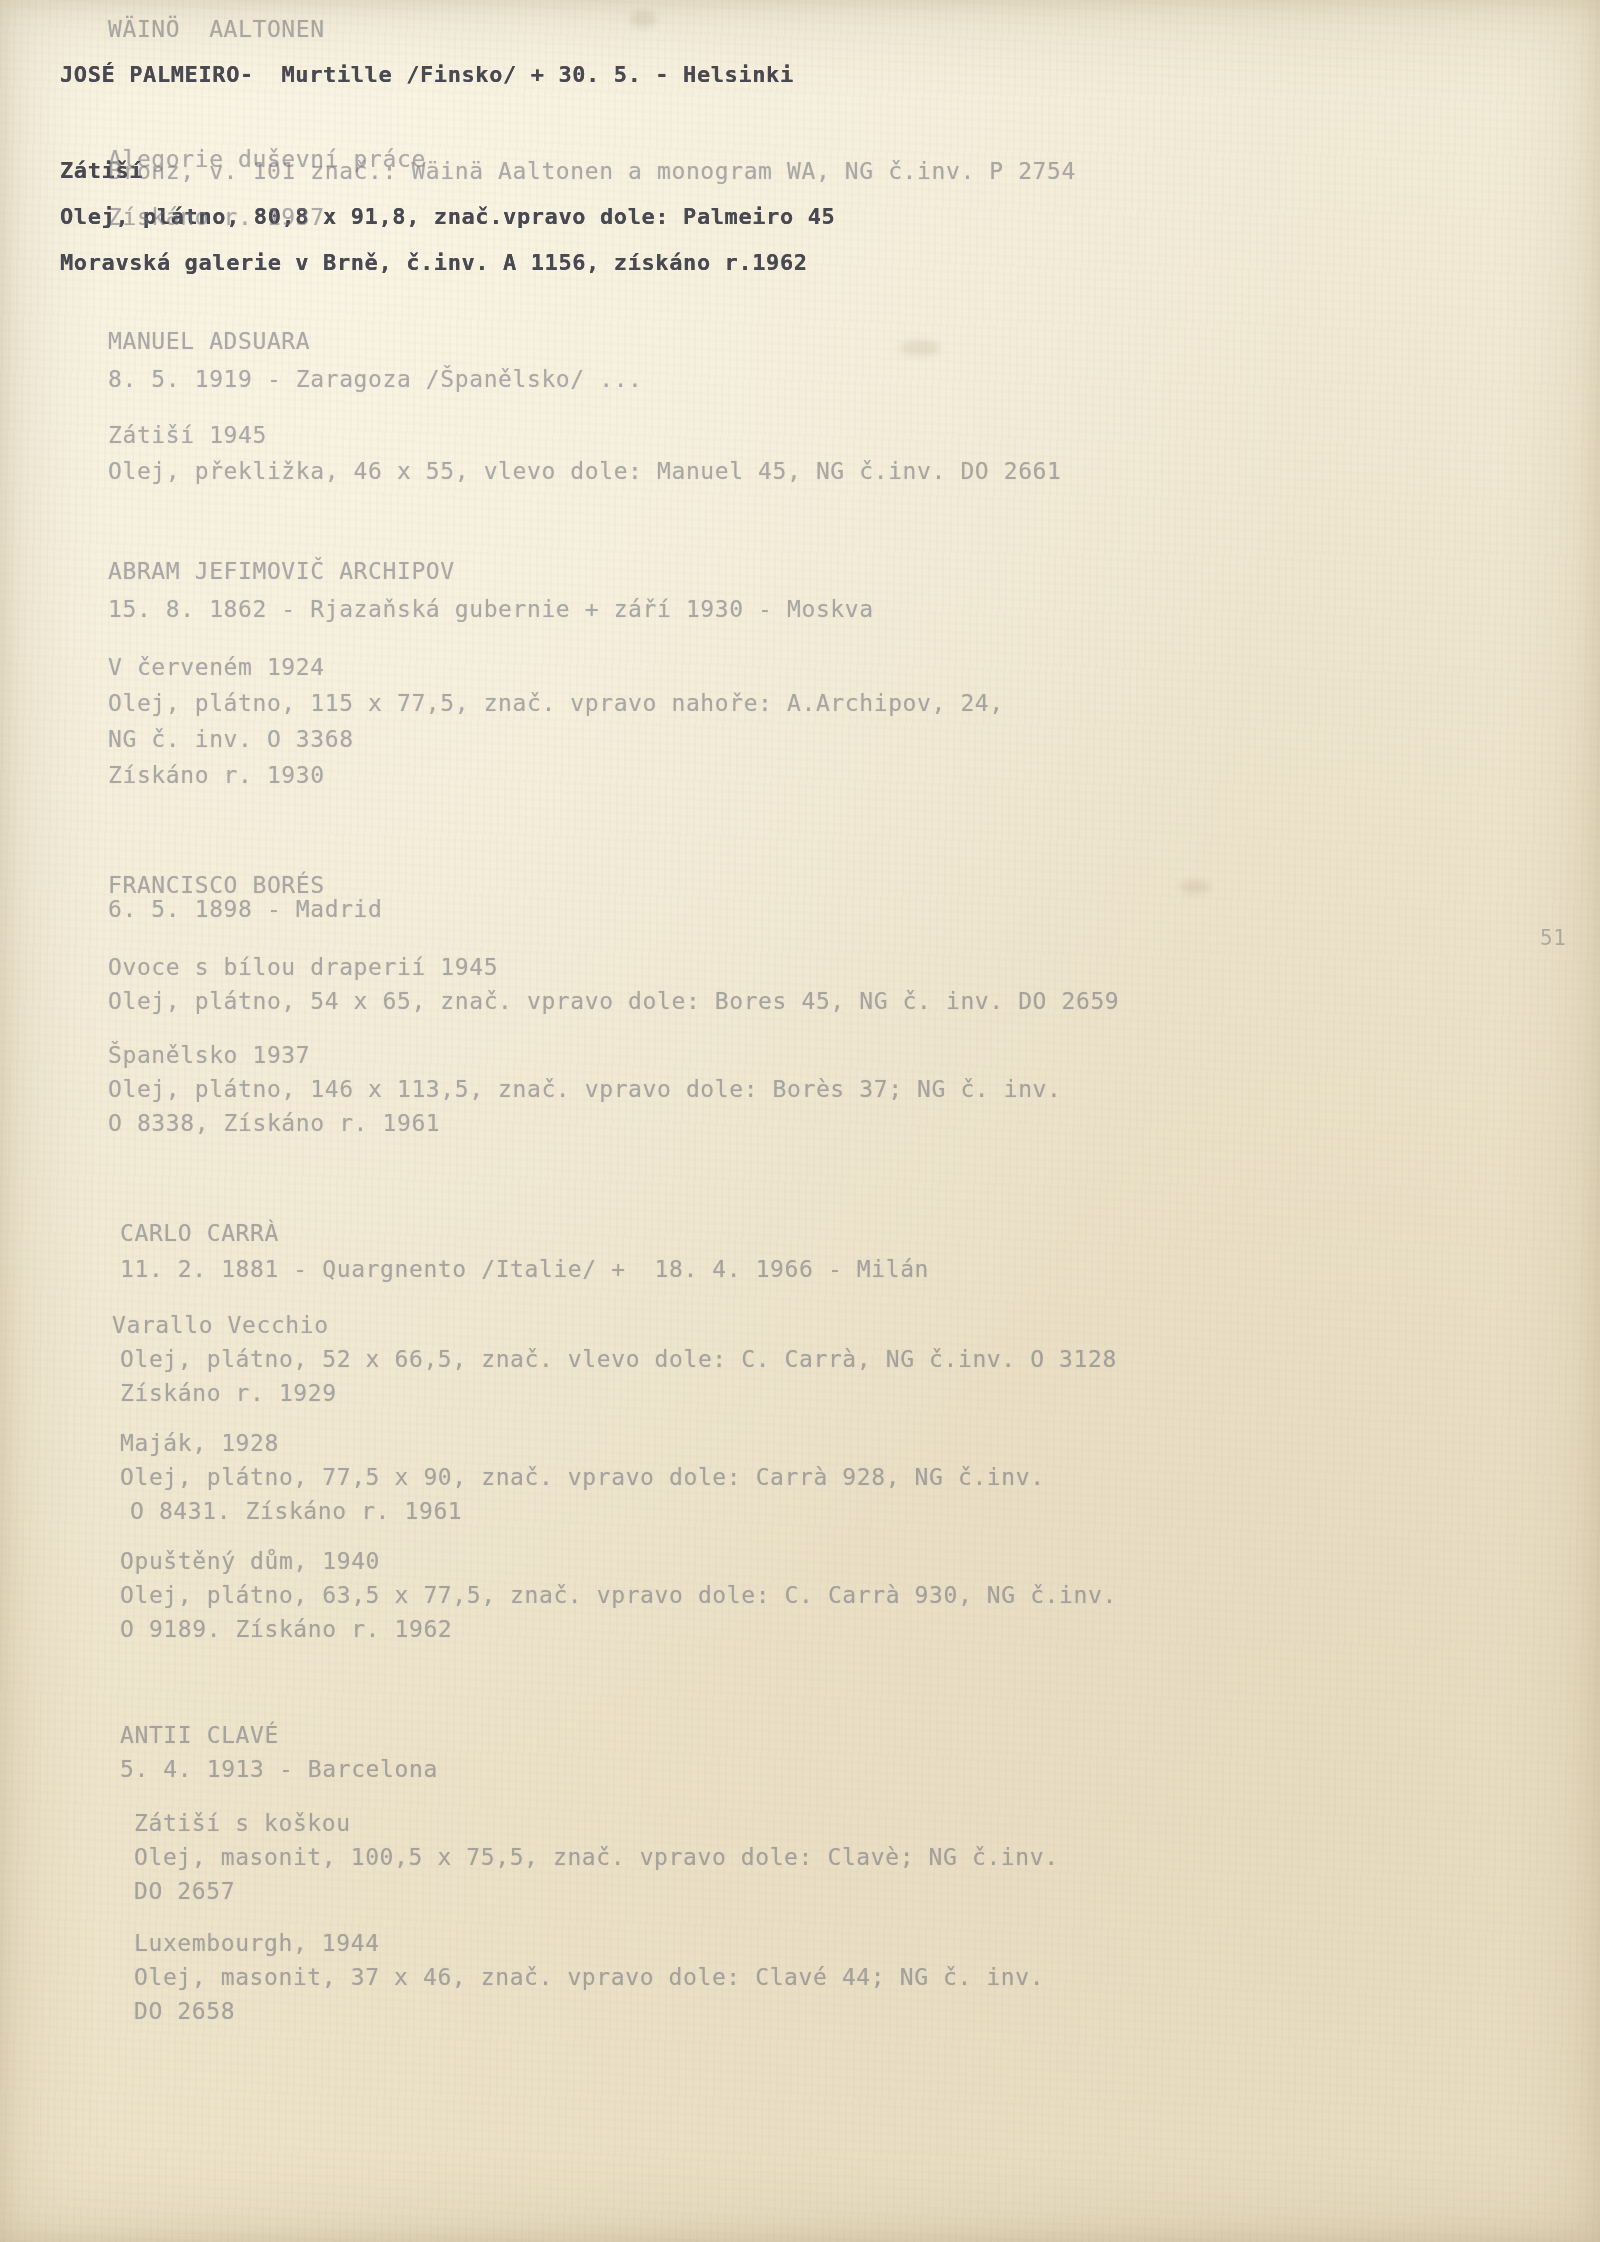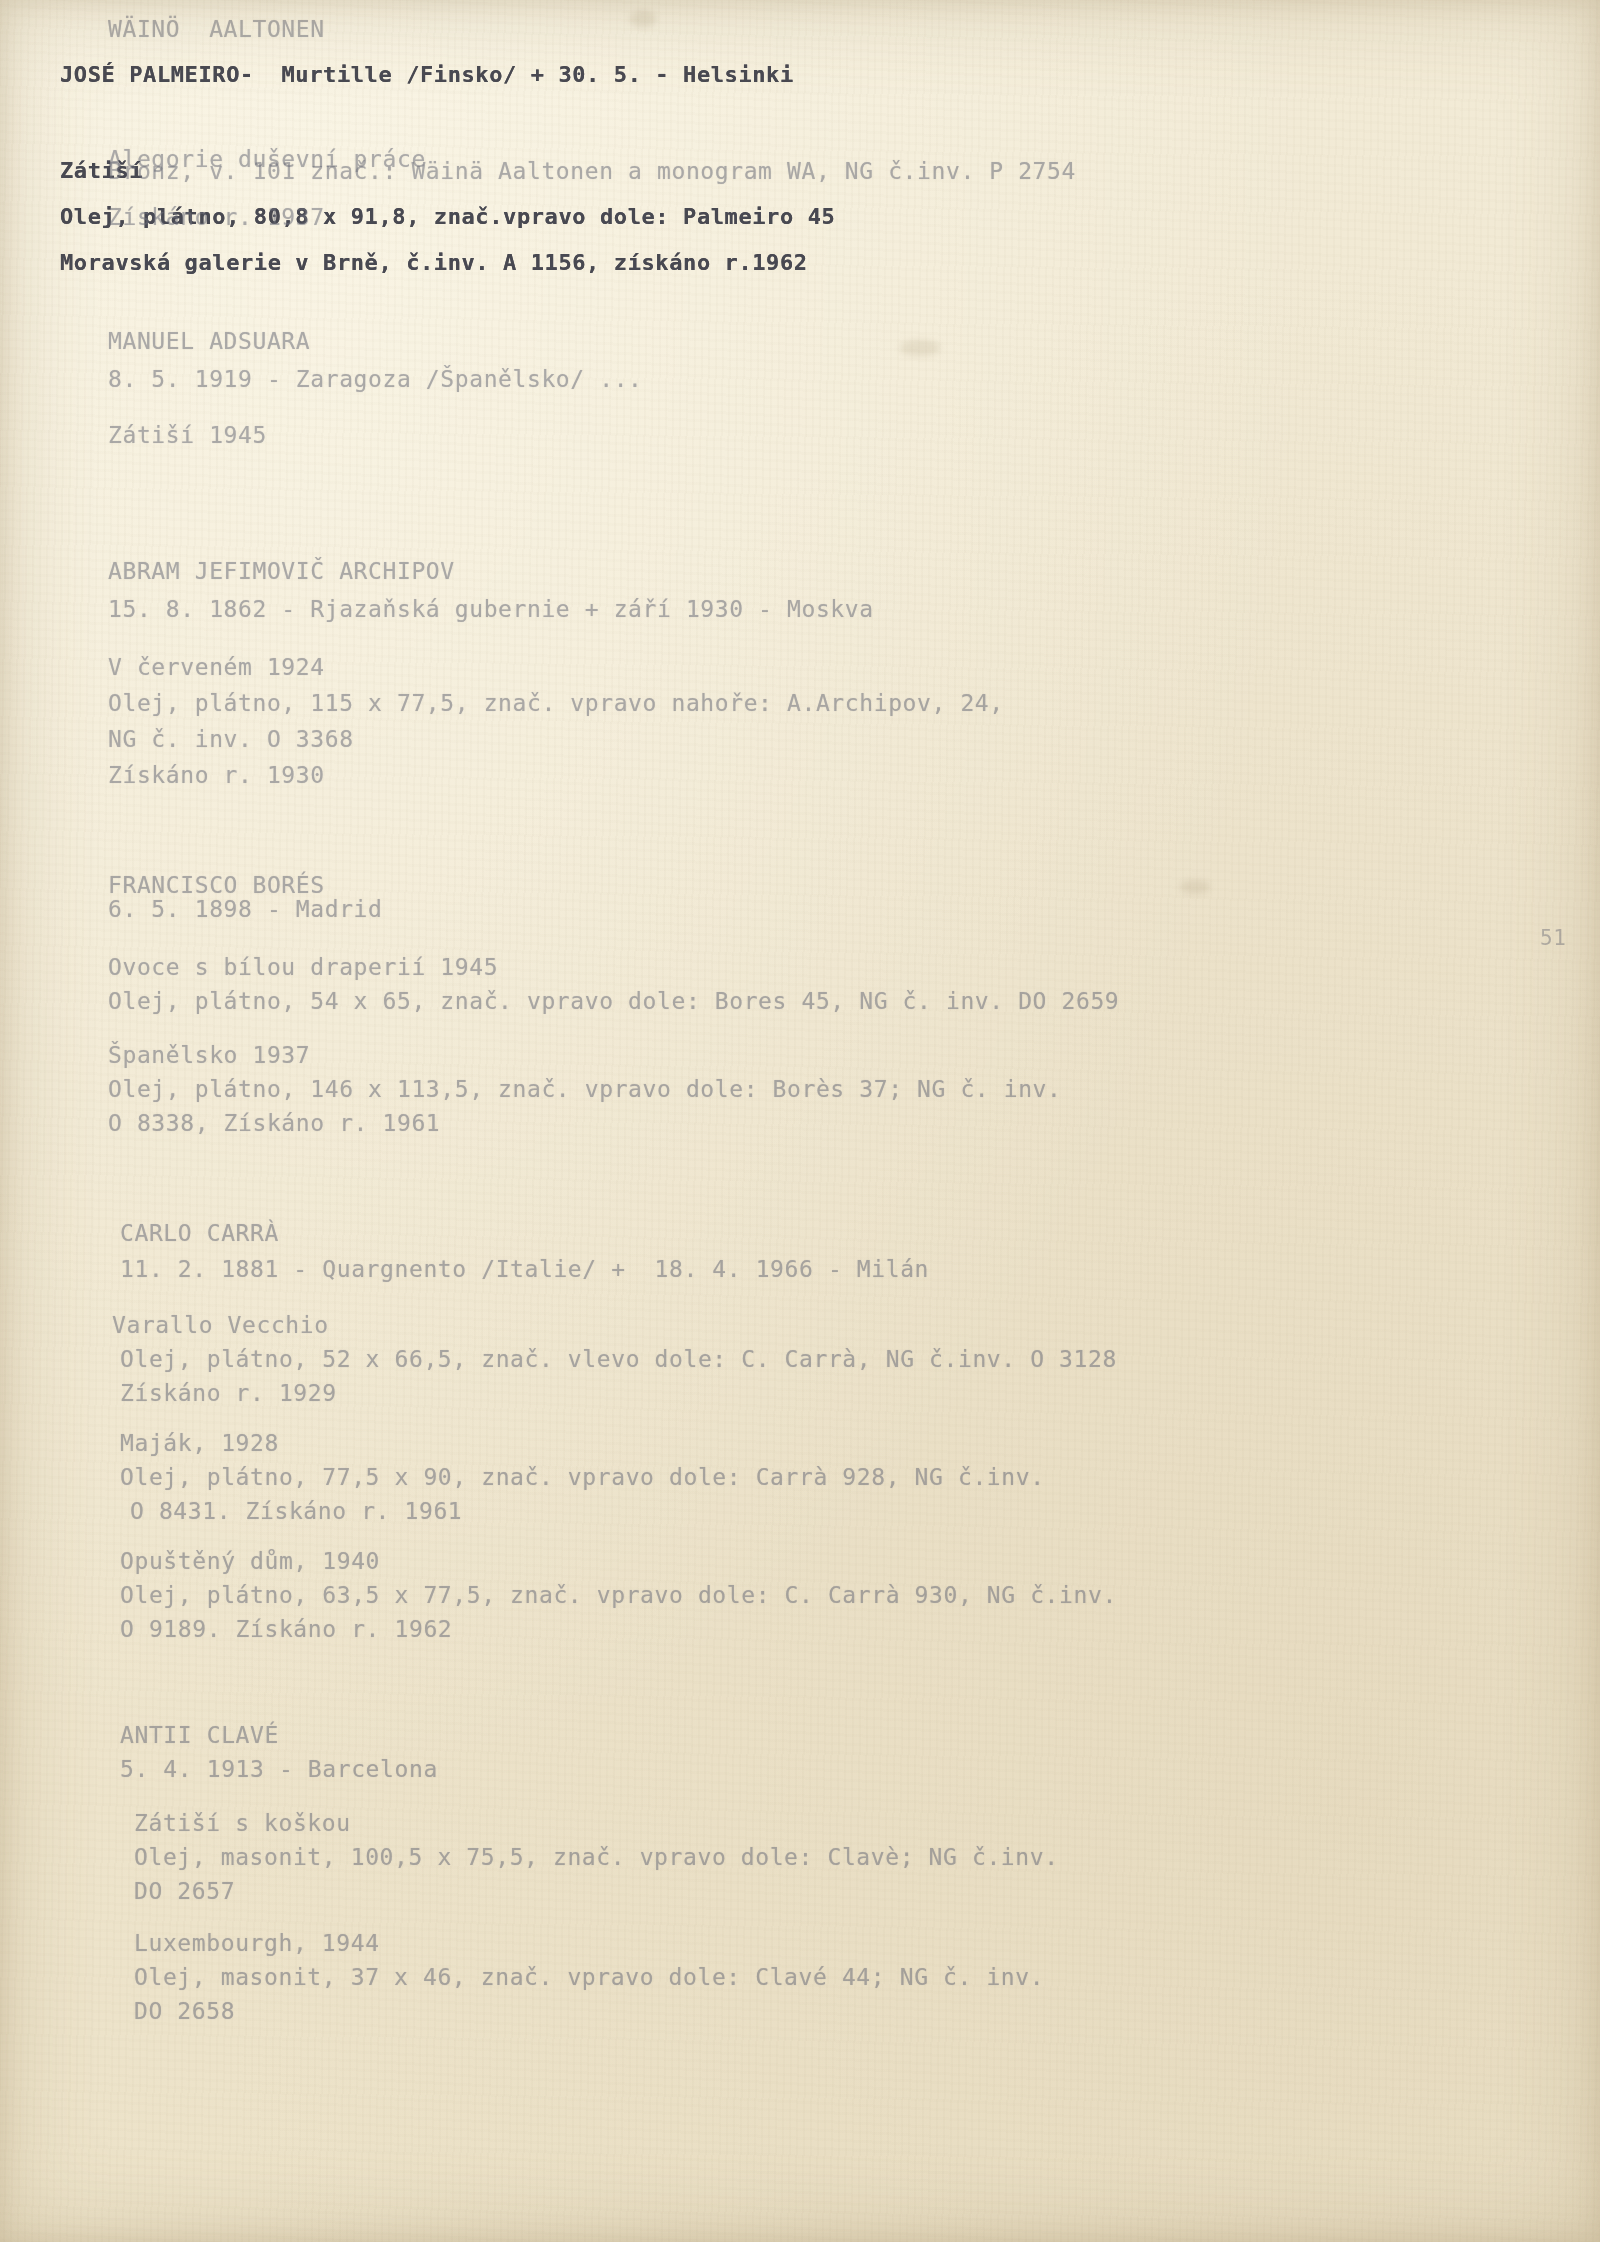--- a/index.html
+++ b/index.html
@@ -101,20 +101,21 @@
   <div class="tl faded" style="left:108px;  top:112px;margin-top:36px;">Alegorie duševní práce</div>
   <div class="tl dark" style="left:60px;   top:160px;">Zátiší</div>
   <div class="tl faded" style="left:108px;  top:160px;">Bronz, v. 101 znač.: Wäinä Aaltonen a monogram WA, NG č.inv. P 2754</div>
   <div class="tl dark" style="left:60px;   top:206px;">Olej, plátno, 80,8 x 91,8, znač.vpravo dole: Palmeiro 45</div>
   <div class="tl faded" style="left:108px;  top:206px;">Získáno r. 1937</div>
   <div class="tl dark" style="left:60px;   top:252px;">Moravská galerie v Brně, č.inv. A 1156, získáno r.1962</div>
 
   <div class="tl faded" style="left:108px;  top:330px;">MANUEL ADSUARA</div>
   <div class="tl faded" style="left:108px;  top:368px;">8. 5. 1919 - Zaragoza /Španělsko/ ...</div>
   <div class="tl faded" style="left:108px;  top:424px;">Zátiší 1945</div>
+  <div class="tl faded" style="left:108px;  top:460px;">Olej, překližka, 46 x 55, vlevo dole: Manuel 45, NG č.inv. DO 2661</div>
 
   <div class="tl faded" style="left:108px;  top:560px;">ABRAM JEFIMOVIČ ARCHIPOV</div>
   <div class="tl faded" style="left:108px;  top:598px;">15. 8. 1862 - Rjazaňská gubernie + září 1930 - Moskva</div>
   <div class="tl faded" style="left:108px;  top:656px;">V červeném 1924</div>
   <div class="tl faded" style="left:108px;  top:692px;">Olej, plátno, 115 x 77,5, znač. vpravo nahoře: A.Archipov, 24,</div>
   <div class="tl faded" style="left:108px;  top:728px;">NG č. inv. O 3368</div>
   <div class="tl faded" style="left:108px;  top:764px;">Získáno r. 1930</div>
 
   <div class="tl faded" style="left:108px;  top:862px;margin-top:12px;">FRANCISCO BORÉS</div>
   <div class="tl faded" style="left:108px;  top:898px;">6. 5. 1898 - Madrid</div>

